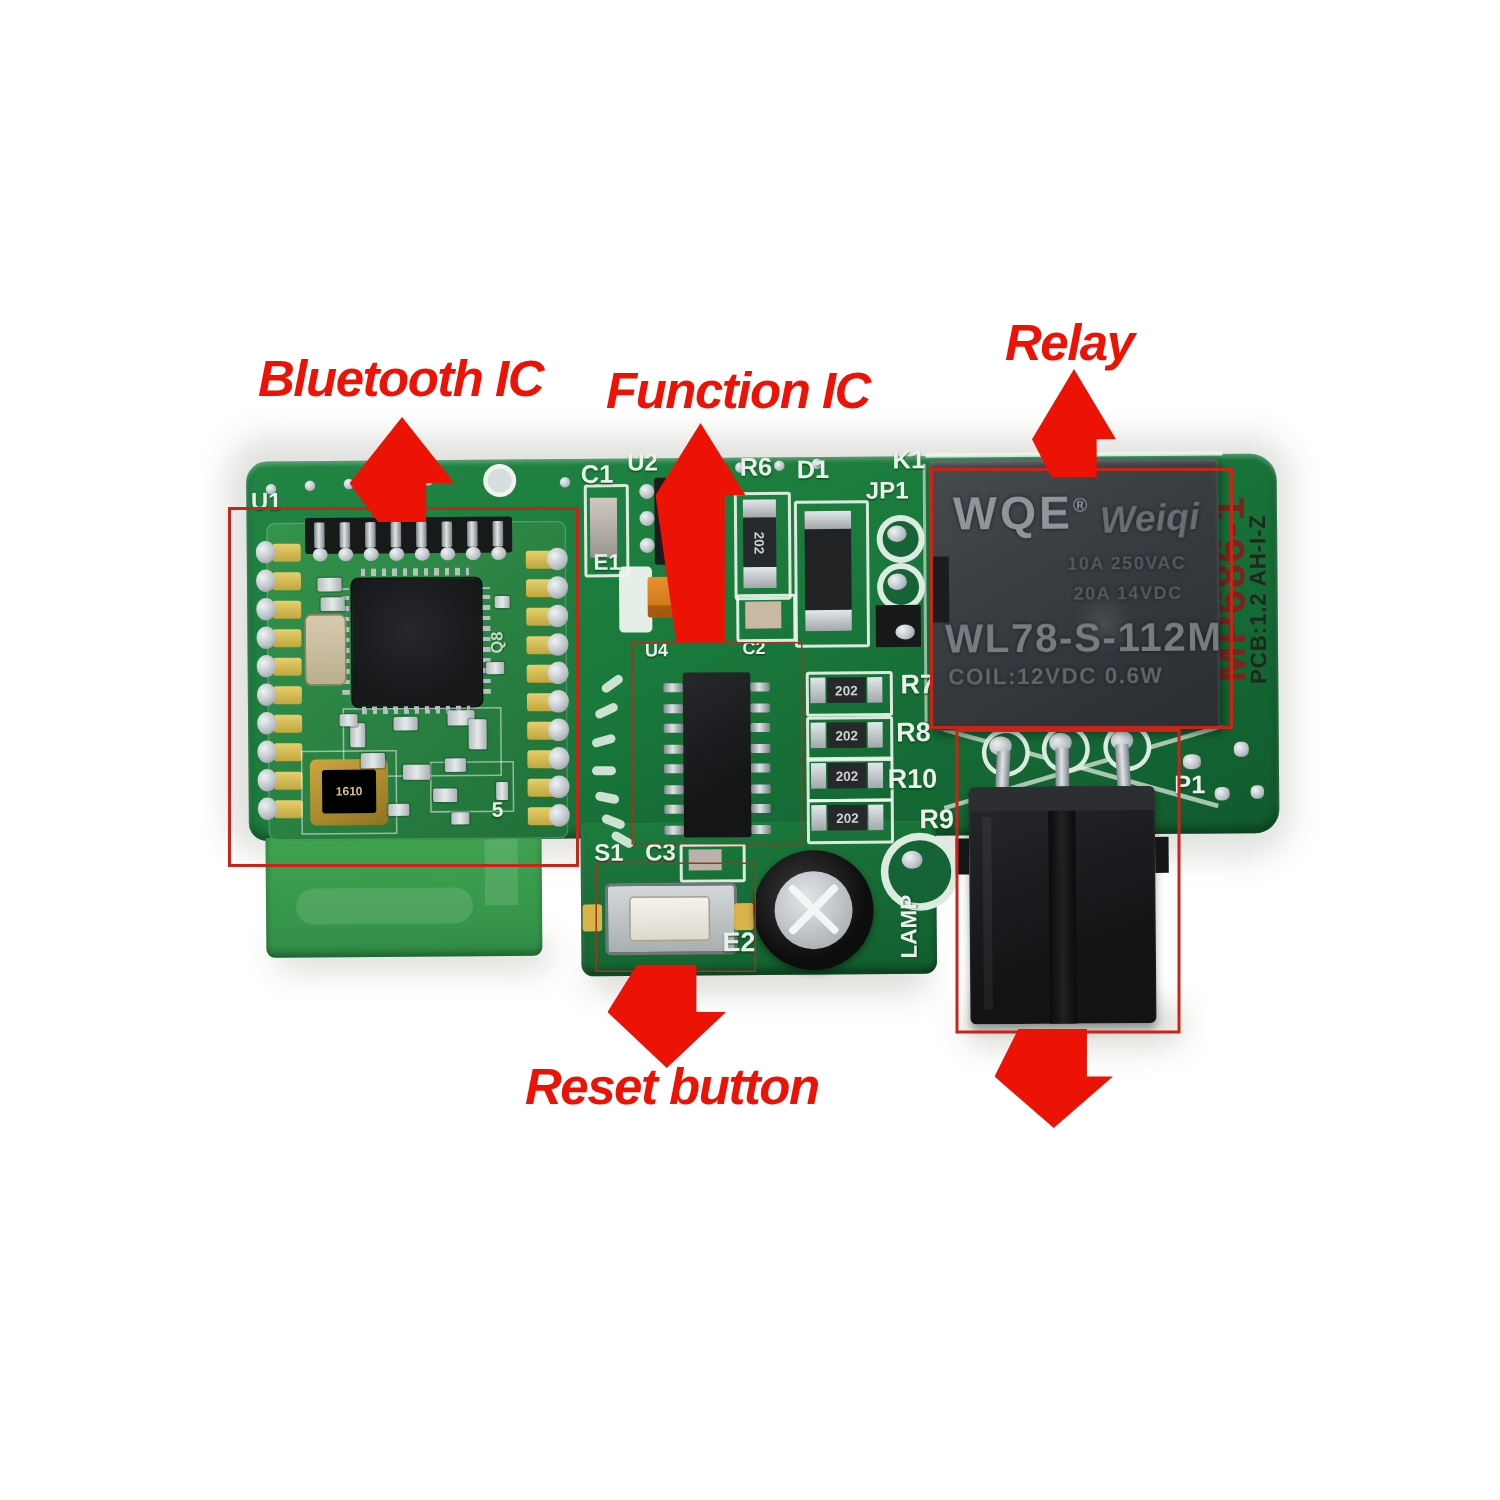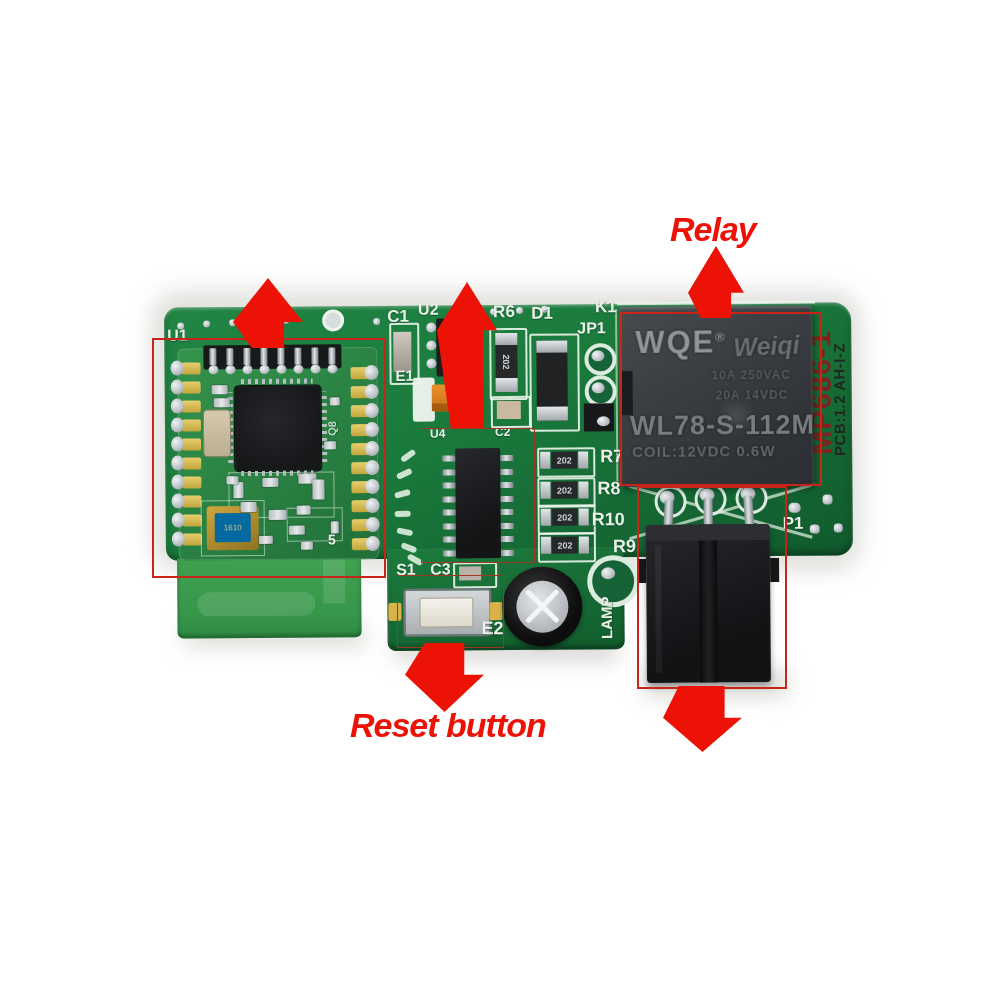--- a/index.html
+++ b/index.html
@@ -114,21 +114,21 @@
         <div class="abs blob" style="left:328px;top:363px;width:10px;height:9px"></div>
       </div>
 
     <div class="abs" style="left:234px;top:383px;width:86px;height:85px;background:radial-gradient(circle at 45% 40%,#26272a,#17181a 70%);border:1px solid #0a0b0c;border-radius:5px;z-index:5"></div>
     <div class="abs" style="left:241px;top:377px;width:72px;height:5px;background:repeating-linear-gradient(90deg,#b9bec2 0 3px,transparent 3px 7px);z-index:5"></div>
     <div class="abs" style="left:241px;top:469px;width:72px;height:5px;background:repeating-linear-gradient(90deg,#b9bec2 0 3px,transparent 3px 7px);z-index:5"></div>
     <div class="abs" style="left:228px;top:390px;width:5px;height:71px;background:repeating-linear-gradient(0deg,#b9bec2 0 3px,transparent 3px 7px);z-index:5"></div>
     <div class="abs" style="left:322px;top:390px;width:5px;height:71px;background:repeating-linear-gradient(0deg,#b9bec2 0 3px,transparent 3px 7px);z-index:5"></div>
     <div class="abs" style="left:203px;top:407px;width:26px;height:46px;border-radius:5px;background:linear-gradient(180deg,#d6c9ae,#bcae90);border:1px solid #8d8268;z-index:5"></div>
     <div class="abs" style="left:206px;top:504px;width:52px;height:44px;border-radius:4px;background:linear-gradient(150deg,#cfa63e,#8f7322);z-index:5"></div>
-    <div class="abs" style="left:214px;top:511px;width:36px;height:29px;background:#0369a1;border-radius:2px;color:#d8c178;font-size:8px;font-weight:normal;text-align:center;line-height:29px;z-index:6">1610</div>
+    <div class="abs" style="left:214px;top:511px;width:36px;height:29px;background:#000000;border-radius:2px;color:#d8c178;font-size:8px;font-weight:bold;text-align:center;line-height:29px;z-index:6">1610</div>
     <div class="abs" style="left:228px;top:470px;width:104px;height:44px;border:1.5px solid rgba(255,255,255,.5);z-index:4"></div>
     <div class="abs" style="left:200px;top:498px;width:62px;height:54px;border:1.5px solid rgba(255,255,255,.5);z-index:4"></div>
     <div class="abs" style="left:286px;top:506px;width:54px;height:32px;border:1.5px solid rgba(255,255,255,.5);z-index:4"></div>
     <div id="mod-passives" class="abs" style="left:0;top:0;z-index:5">
         <div class="abs passv" style="left:212px;top:383px;width:16px;height:9px"></div>
         <div class="abs passv" style="left:214px;top:396px;width:16px;height:9px"></div>
         <div class="abs passv" style="left:298px;top:472px;width:18px;height:10px"></div>
         <div class="abs passv" style="left:262px;top:476px;width:16px;height:9px"></div>
         <div class="abs passv" style="left:233px;top:480px;width:10px;height:16px"></div>
         <div class="abs passv" style="left:312px;top:478px;width:12px;height:20px"></div>
@@ -323,16 +323,18 @@
   <div class="abs rbox" style="left:637px;top:486px;width:146px;height:199px"></div>
   <div class="abs dbox" style="left:421px;top:428px;width:112px;height:133px"></div>
   <div class="abs dbox" style="left:397px;top:575px;width:105px;height:71px"></div>
 
   <div class="abs arrow" style="left:233px;top:278px;width:70px;height:70px;clip-path:polygon(50% 0,100% 63%,73% 63%,73% 100%,27% 100%,0 63%)"></div>
   <div class="abs arrow" style="left:437px;top:282px;width:60px;height:146px;clip-path:polygon(50% 0,100% 33%,77% 33%,77% 100%,23% 100%,0 33%)"></div>
   <div class="abs arrow" style="left:688px;top:246px;width:56px;height:72px;clip-path:polygon(50% 0,100% 65%,77% 65%,77% 100%,23% 100%,0 65%)"></div>
   <div class="abs arrow" style="left:405px;top:643px;width:79px;height:69px;clip-path:polygon(25% 0,75% 0,75% 46%,100% 46%,50% 100%,0 46%)"></div>
   <div class="abs arrow" style="left:663px;top:686px;width:79px;height:66px;clip-path:polygon(20% 0,78% 0,78% 48%,100% 48%,50% 100%,0 48%)"></div>
 
+  <div class="abs lbl" style="left:172px;top:234px">Bluetooth IC</div>
+  <div class="abs lbl" style="left:404px;top:242px">Function IC</div>
   <div class="abs lbl" style="left:670px;top:210px">Relay</div>
   <div class="abs lbl" style="left:350px;top:706px">Reset button</div>
 
 </div>
 
 </body></html>

